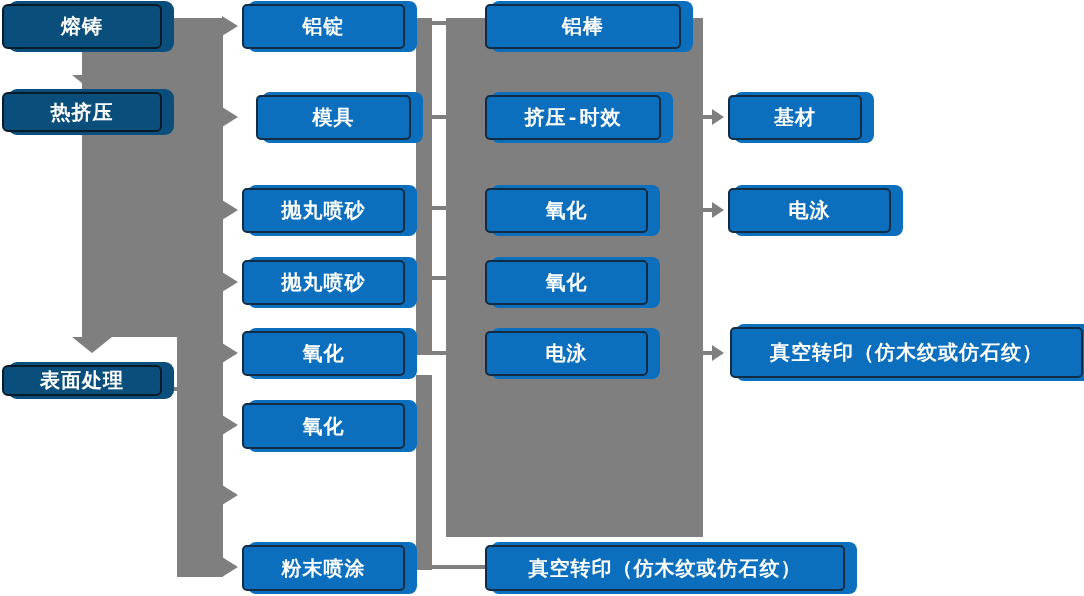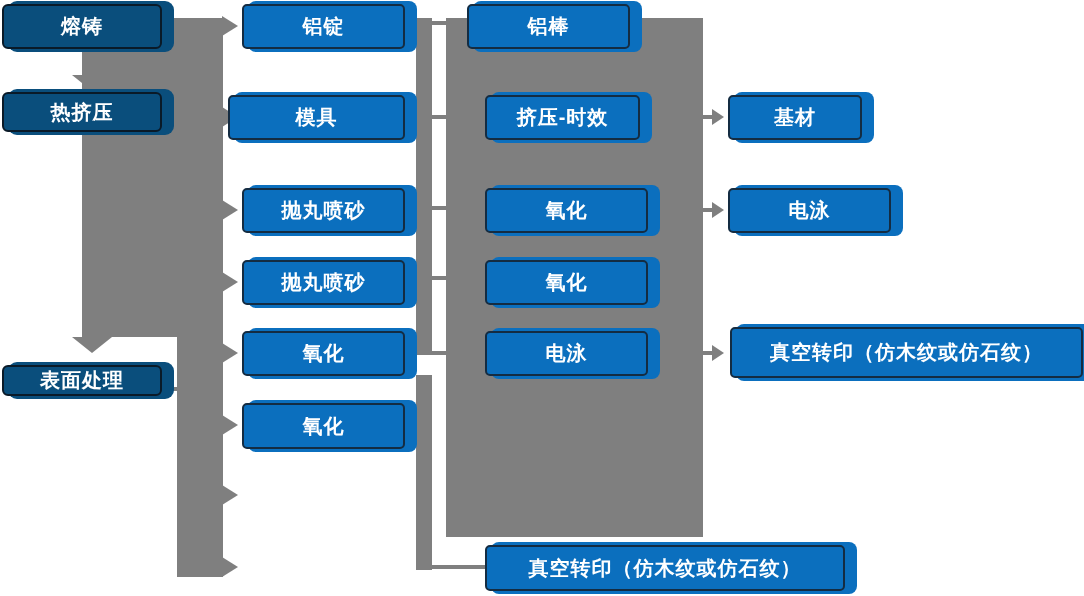--- a/index.html
+++ b/index.html
@@ -88,40 +88,43 @@
   <div class="node dark" style="left:2px;top:92px;width:160px;height:40px;">
     <span>热挤压</span>
   </div>
   <div class="node dark" style="left:2px;top:365px;width:160px;height:31px;">
     <span>表面处理</span>
   </div>
 
   <div class="node" style="left:242px;top:4px;width:163px;height:45px;">
     <span>铝锭</span>
   </div>
-  <div class="node" style="left:228px;top:95px;width:177px;height:45px;align-items:center;">
+  <div class="node" style="left:256px;top:95px;width:155px;height:45px;align-items:center;">
     <span>模具</span>
   </div>
   <div class="node" style="left:242px;top:188px;width:163px;height:45px;">
     <span>抛丸喷砂</span>
   </div>
   <div class="node" style="left:242px;top:260px;width:163px;height:45px;">
     <span>抛丸喷砂</span>
   </div>
   <div class="node" style="left:242px;top:331px;width:163px;height:45px;">
     <span>氧化</span>
   </div>
   <div class="node" style="left:242px;top:403px;width:163px;height:46px;">
     <span>氧化</span>
   </div>
+  <div class="node" style="left:242px;top:545px;width:163px;height:46px;">
+    <span>粉末喷涂</span>
+  </div>
 
-  <div class="node" style="left:467px;top:4px;width:163px;height:45px;">
+  <div class="node" style="left:485px;top:4px;width:196px;height:45px;">
     <span>铝棒</span>
   </div>
-  <div class="node" style="left:485px;top:95px;width:155px;height:45px;">
+  <div class="node" style="left:485px;top:95px;width:176px;height:45px;font-family:Liberation Mono, monospace;">
     <span>挤压-时效</span>
   </div>
   <div class="node" style="left:485px;top:188px;width:163px;height:45px;">
     <span>氧化</span>
   </div>
   <div class="node" style="left:485px;top:260px;width:163px;height:45px;">
     <span>氧化</span>
   </div>
   <div class="node" style="left:485px;top:331px;width:163px;height:45px;">
     <span>电泳</span>

